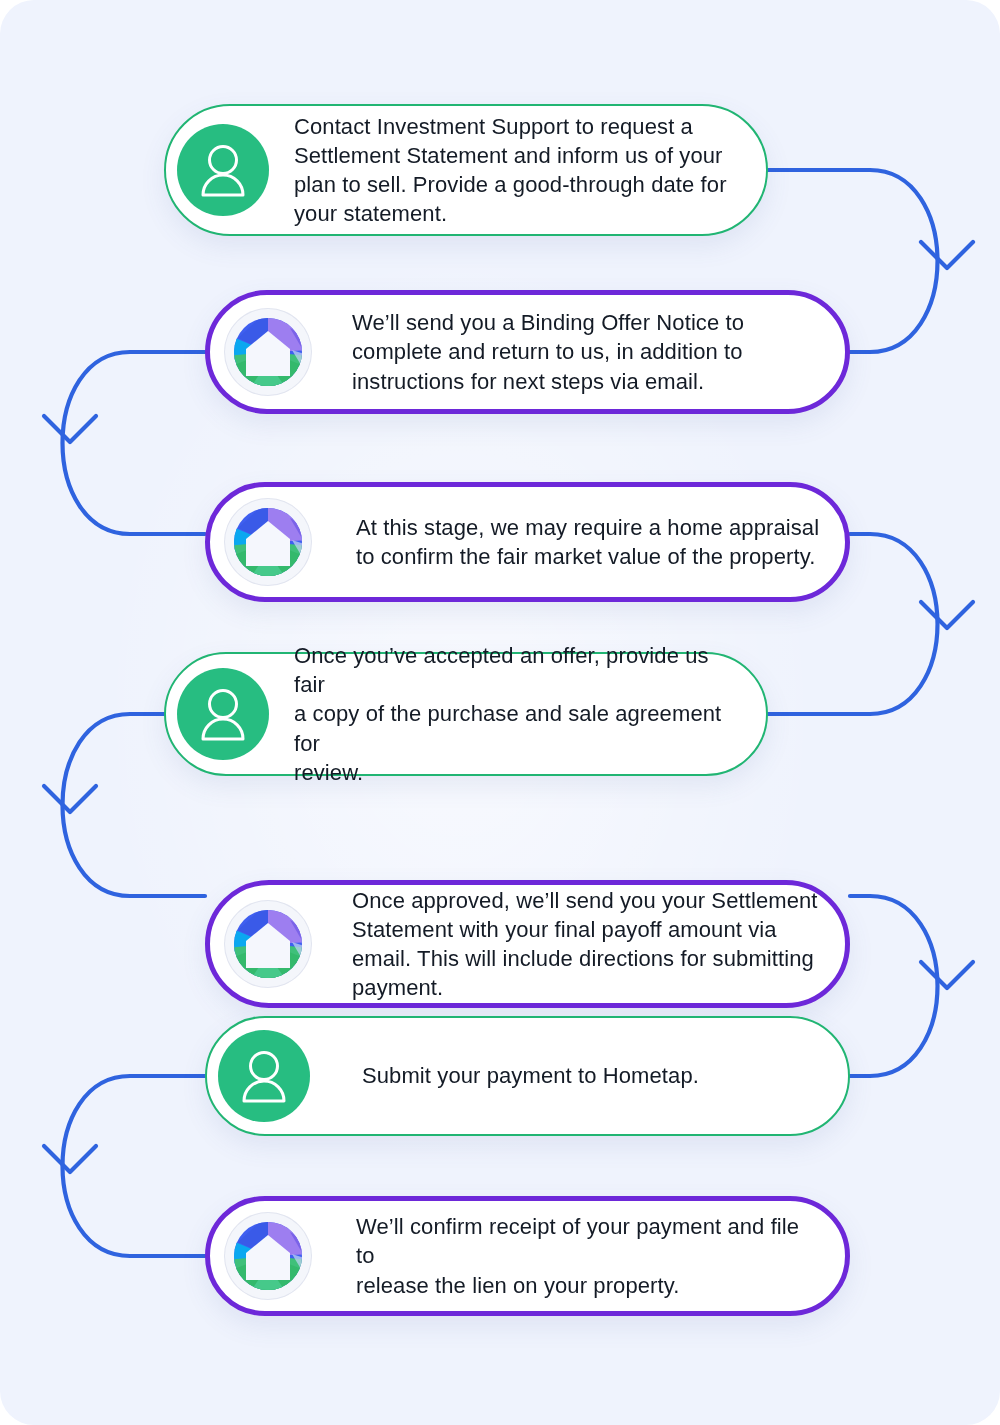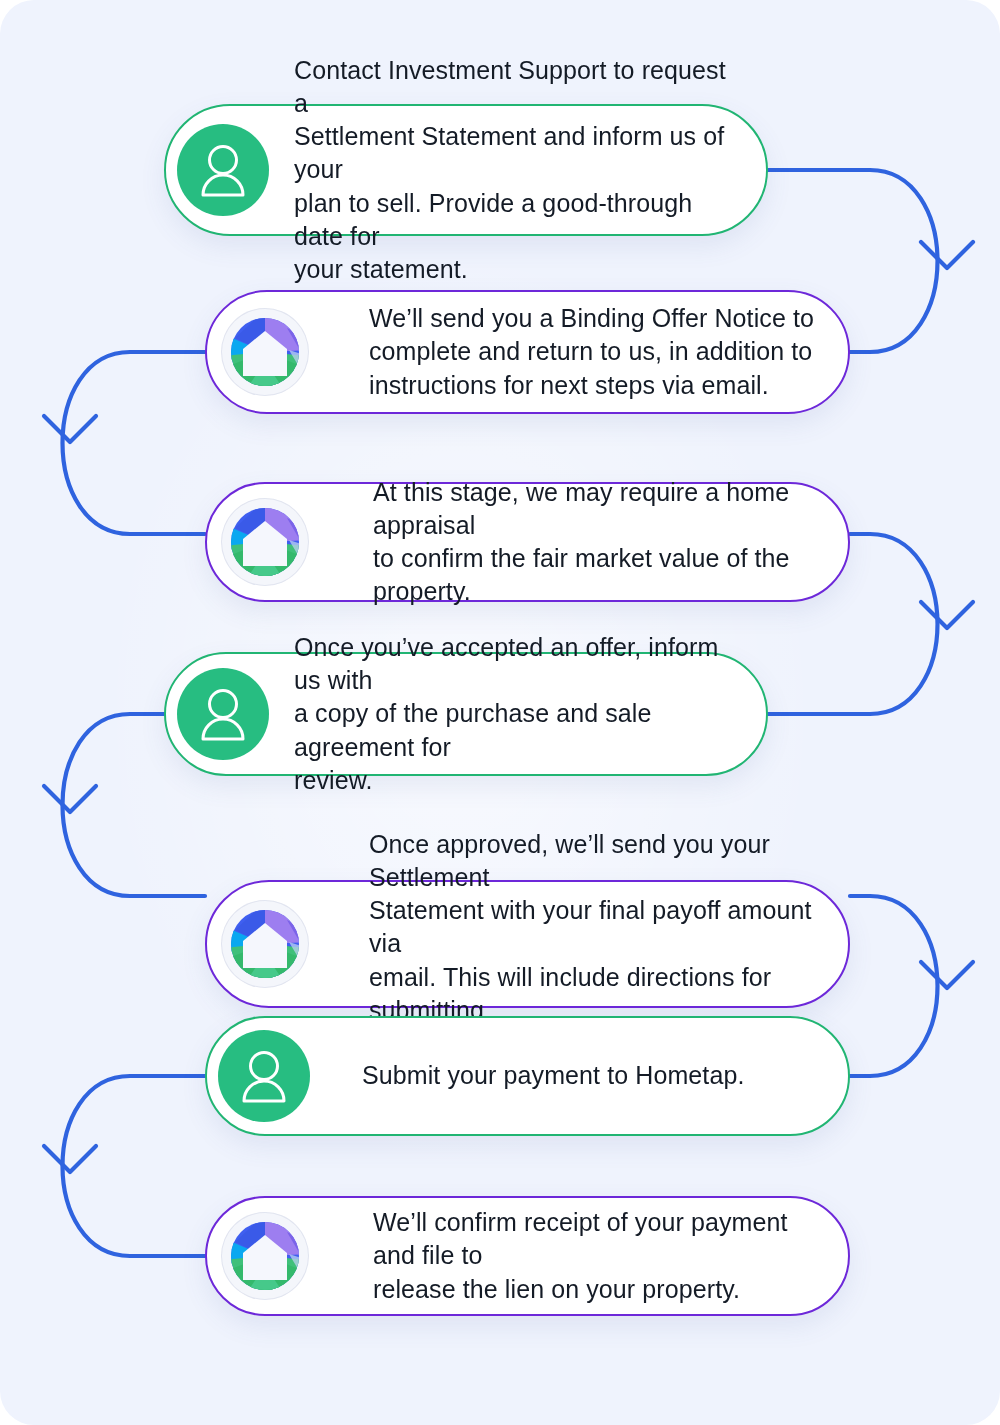--- a/index.html
+++ b/index.html
@@ -44,21 +44,21 @@
   .card {
     position: absolute;
     box-sizing: border-box;
     background: #ffffff;
     border-radius: 999px;
     display: flex;
     align-items: center;
     box-shadow: 0 10px 26px rgba(80,100,160,0.10);
   }
   .card.green { border: 2px solid #21b573; }
-  .card.blue  { border: 2px solid #6d28d9; gap: 20px; }
+  .card.blue  { border: 5px solid #6d28d9; }
 
   .badge {
     flex: 0 0 auto;
     position: relative;
   }
 
   
   .badge.person {
     width: 92px;
     height: 92px;
@@ -77,21 +77,21 @@
     margin-left: 14px;
     display: flex;
     align-items: center;
     justify-content: center;
     box-shadow: inset 0 0 0 1px rgba(160,170,200,0.22);
   }
   .badge.logo svg { display: block; width: 72px; height: 72px; }
 
   .card-text {
     color: #141b26;
-    font-size: 25px;
+    font-size: 22px;
     line-height: 1.33;
     letter-spacing: 0.1px;
     white-space: pre-line;
   }
   .card-text.pad-a { margin-left: 25px; margin-right: 24px; }
   .card-text.pad-b { margin-left: 40px; margin-right: 24px; }
   .card-text.pad-c { margin-left: 44px; margin-right: 24px; }
   .card-text.pad-d { margin-left: 52px; margin-right: 24px; }
 </style>
 </head>
@@ -202,21 +202,21 @@
 to confirm the fair market value of the property.</div>
   </div>
 
   <div class="card green" style="left:164px; top:652px; width:604px; height:124px;">
     <div class="badge person">
       <svg viewBox="0 0 92 92" xmlns="http://www.w3.org/2000/svg">
         <circle cx="46" cy="36" r="13.5" fill="none" stroke="#ffffff" stroke-width="3"></circle>
         <path d="M 26 71 a 20 20 0 0 1 40 0 z" fill="none" stroke="#ffffff" stroke-width="3" stroke-linejoin="round"></path>
       </svg>
     </div>
-    <div class="card-text pad-a">Once you’ve accepted an offer, inform us with
+    <div class="card-text pad-a">Once you’ve accepted an offer, provide us fair
 a copy of the purchase and sale agreement for
 review.</div>
   </div>
 
   <div class="card blue" style="left:205px; top:880px; width:645px; height:128px;">
     <div class="badge logo">
       <svg viewBox="0 0 72 72" xmlns="http://www.w3.org/2000/svg">
         <defs>
             <clipPath id="clip5">
               <circle cx="36" cy="36" r="34"></circle>

